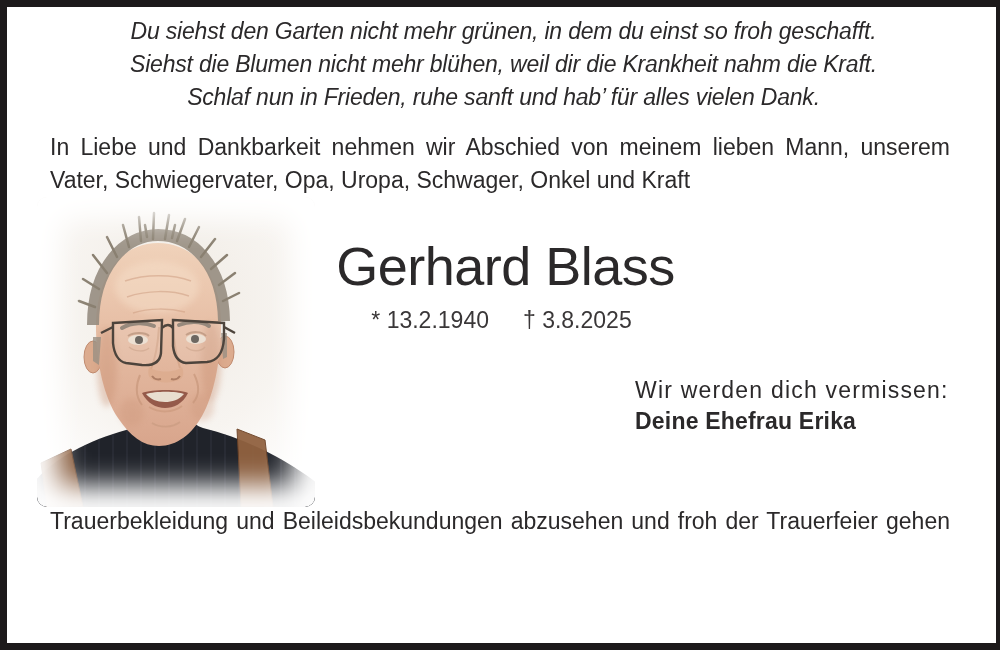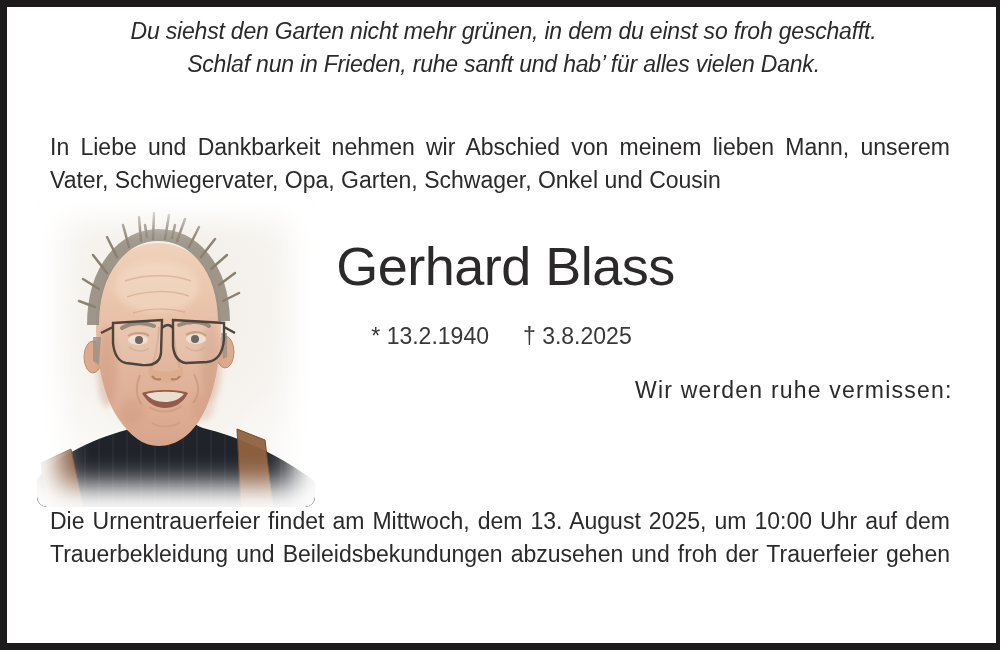--- a/index.html
+++ b/index.html
@@ -43,21 +43,21 @@
   }
   
   .name-block{
     position:absolute;top:228px;left:0;right:0;
     text-align:center;
   }
   .name{
     font-size:54px;line-height:62px;font-weight:400;
     letter-spacing:-0.5px;margin:0;padding-left:8px;
   }
-  .dates{margin-top:24px;font-size:23px;line-height:30px;color:#3a3738;}
+  .dates{margin-top:8px;font-size:23px;line-height:30px;color:#3a3738;}
   .dates .birth{margin-right:34px;}
   
   .mourners{
     position:absolute;left:628px;top:368px;
     font-size:23px;line-height:31px;
   }
   .mourners .intro-line{letter-spacing:1.2px;}
   .mourners .bold-line{font-weight:bold;letter-spacing:0.2px;}
   
   .funeral{
@@ -65,26 +65,27 @@
     font-size:23px;line-height:33px;
   }
 </style>
 </head>
 <body>
 
 <div class="page">
 
   <div class="verse">
     <div>Du siehst den Garten nicht mehr grünen, in dem du einst so froh geschafft.</div>
+    <div>Siehst die Blumen nicht mehr blühen, weil dir die Krankheit nahm die Kraft.</div>
     <div>Schlaf nun in Frieden, ruhe sanft und hab’ für alles vielen Dank.</div>
   </div>
 
   <div class="intro">
     <div class="jline">In Liebe und Dankbarkeit nehmen wir Abschied von meinem lieben Mann, unserem</div>
-    <div>Vater, Schwiegervater, Opa, Garten, Schwager, Onkel und Cousin</div>
+    <div>Vater, Schwiegervater, Opa, Uropa, Schwager, Onkel und Kraft</div>
   </div>
 
   <div class="photo-wrap">
     <svg width="278" height="310" viewBox="0 0 278 310" xmlns="http://www.w3.org/2000/svg">
       <defs>
         <radialGradient id="pbg" cx="50%" cy="35%" r="75%">
           <stop offset="0%" stop-color="#f0ebe4"></stop>
           <stop offset="55%" stop-color="#f7f4f0"></stop>
           <stop offset="85%" stop-color="#fdfcfb"></stop>
           <stop offset="100%" stop-color="#ffffff"></stop>
@@ -220,21 +221,21 @@
   </div>
 
   <div class="name-block">
     <h1 class="name">Gerhard Blass</h1>
     <div class="dates">
       <span class="birth">* 13.2.1940</span><span>† 3.8.2025</span>
     </div>
   </div>
 
   <div class="mourners">
-    <div class="intro-line">Wir werden ruhe vermissen:</div>
+    <div class="intro-line">Wir werden dich vermissen:</div>
+    <div class="bold-line">Deine Ehefrau Erika</div>
   </div>
 
   <div class="funeral">
-    <div class="jline">Die Urnentrauerfeier findet am Mittwoch, dem 13. August 2025, um 10:00 Uhr auf dem</div>
     <div class="jline">Trauerbekleidung und Beileidsbekundungen abzusehen und froh der Trauerfeier gehen</div>
   </div>
 
 </div>
 
 </body></html>

